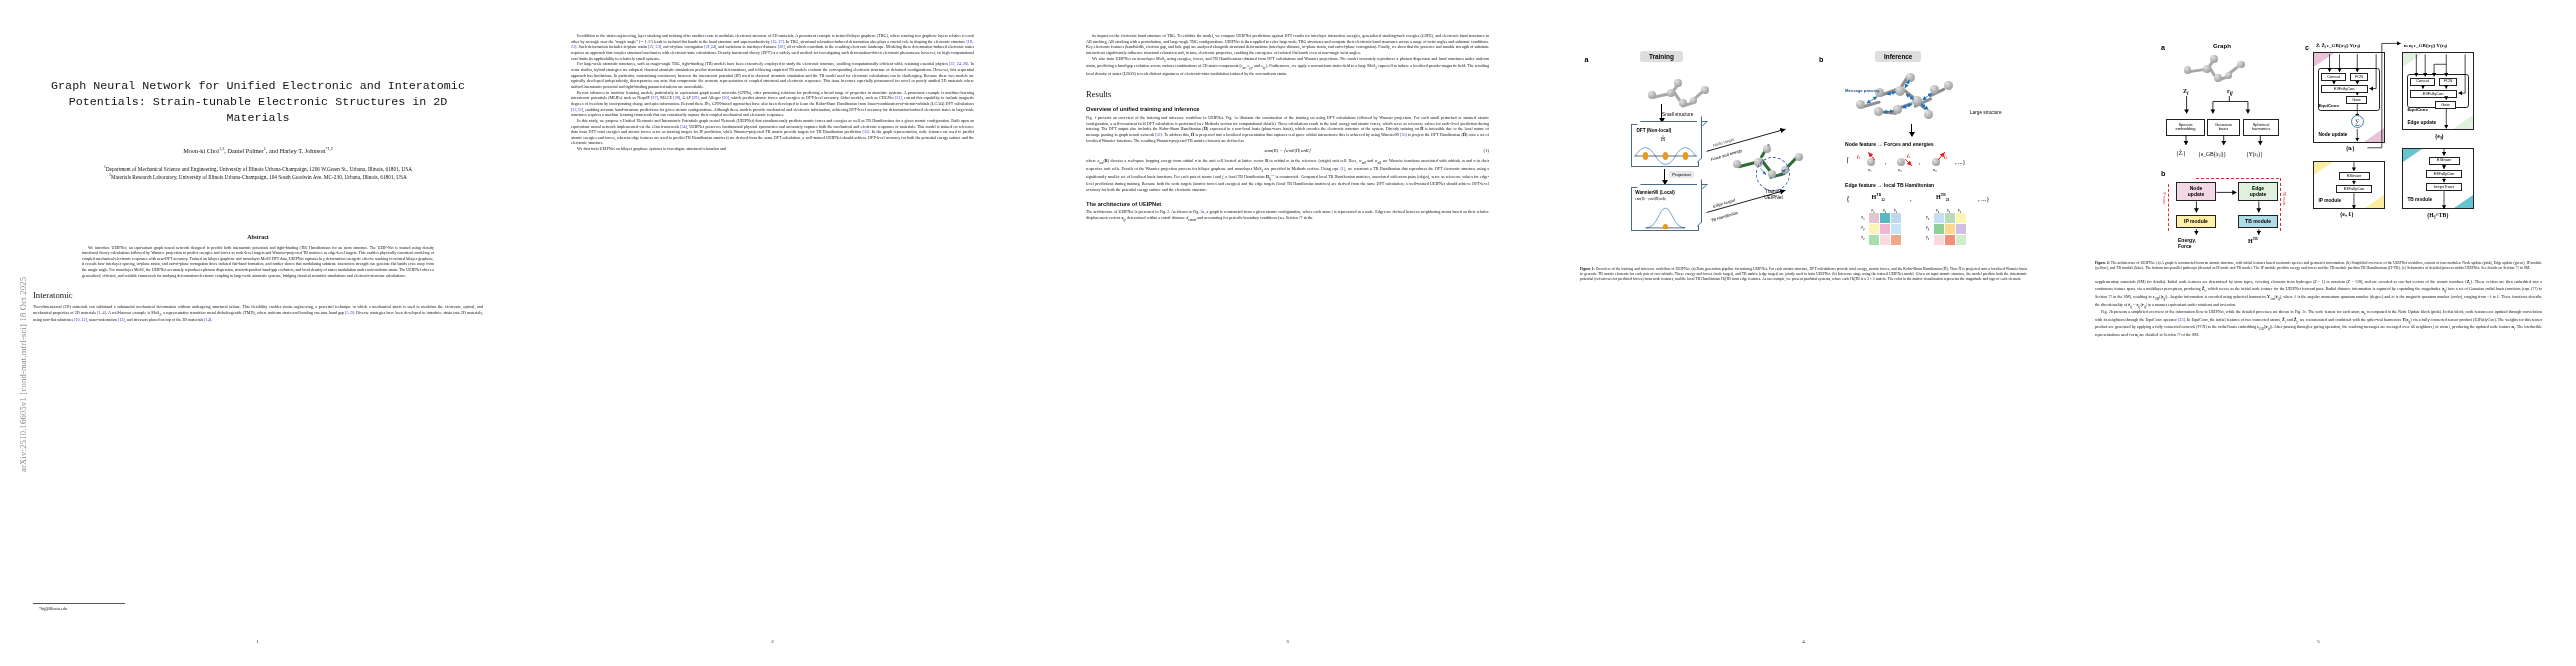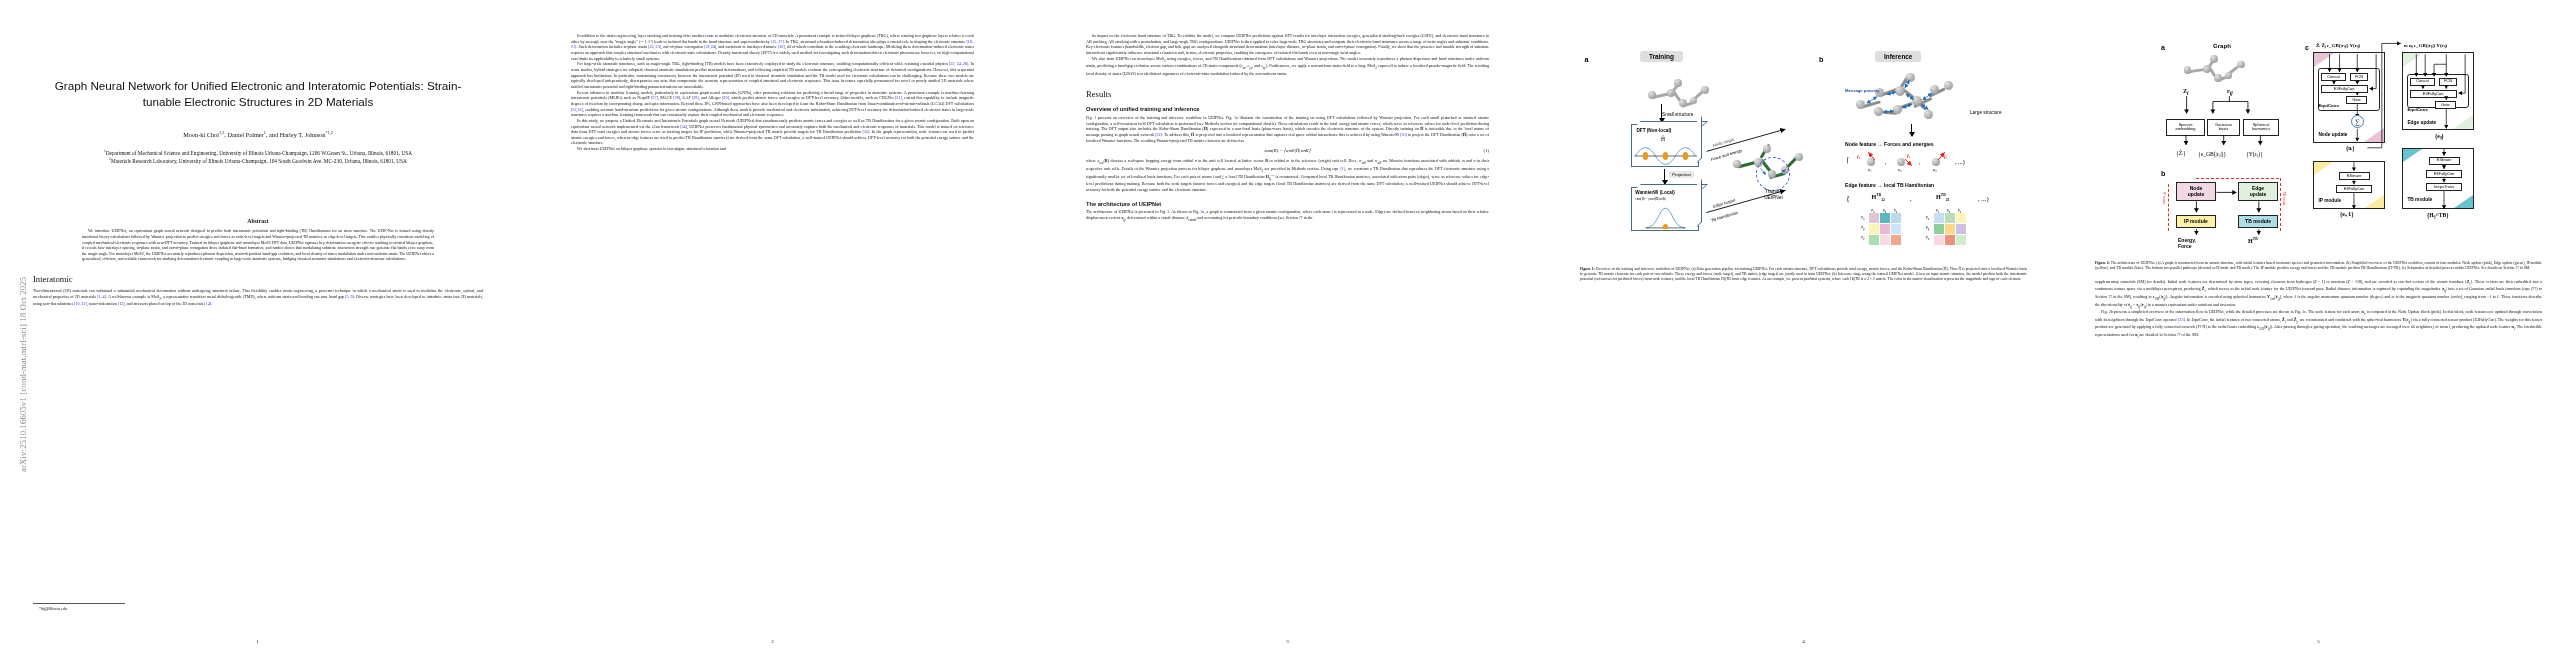--- a/index.html
+++ b/index.html
@@ -52,21 +52,21 @@
     white-space: nowrap;
     text-align: left;
   }
   
   .title {
     text-align: center;
     font-size: 11.7px;
     line-height: 1.38;
     color: #111;
     margin: 62px 7.8px 0 7.8px;
-    font-family: Liberation Sans, sans-serif;
+    font-family: Liberation Mono, monospace;
   }
   .authors {
     text-align: center;
     font-size: 6.3px;
     margin-top: 20px;
     color: #111;
   }
   .affil {
     text-align: center;
     font-size: 5.3px;

